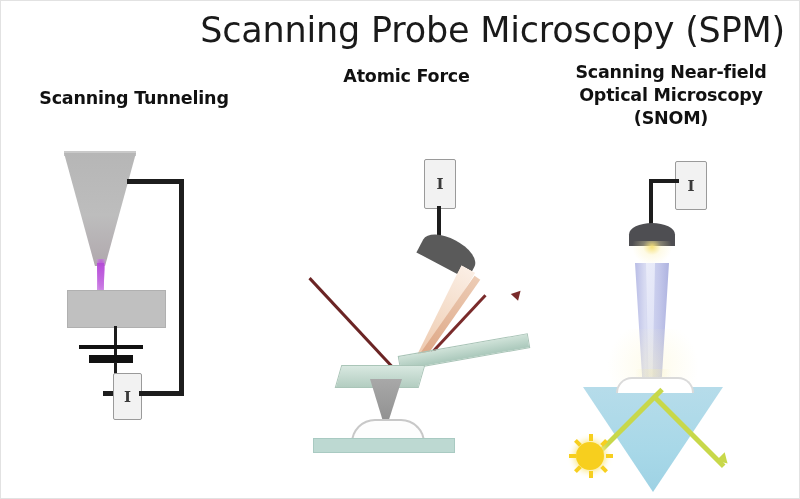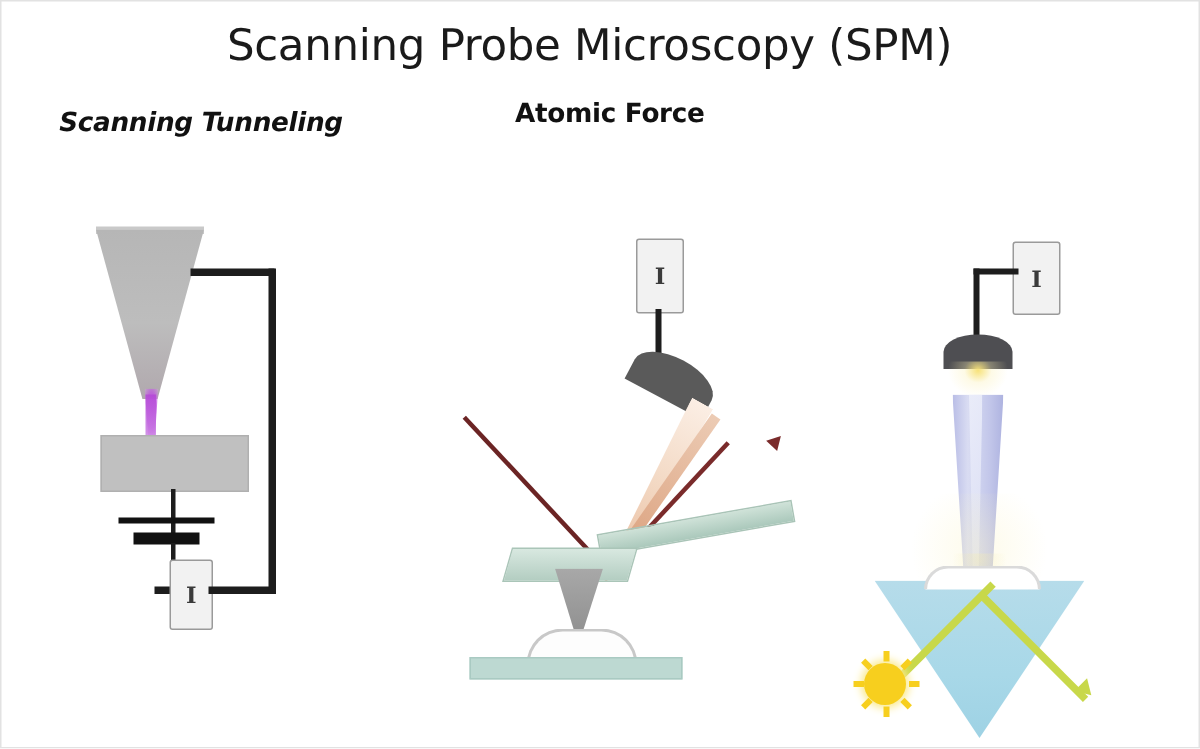--- a/index.html
+++ b/index.html
@@ -2,26 +2,26 @@
 <html><head>
 <meta charset="utf-8">
 <style>
   html,body{margin:0;padding:0;background:#ffffff;}
   body{width:800px;height:499px;overflow:hidden;
        font-family:"DejaVu Sans","Liberation Sans",sans-serif;}
   #canvas{position:relative;width:800px;height:499px;background:#ffffff;
           border:1px solid #e2e2e2;box-sizing:border-box;overflow:hidden;}
 
   
-  #main-title{position:absolute;left:0;top:8px;width:784px;text-align:center;
-      font-size:29px;line-height:42px;color:#1a1a1a;font-weight:400;
+  #main-title{position:absolute;left:0;top:8px;width:784px;text-align:right;
+      font-size:35px;line-height:42px;color:#1a1a1a;font-weight:400;
       letter-spacing:-0.2px;}
   .panel-title{position:absolute;text-align:center;font-size:17.5px;
       line-height:23px;color:#111111;font-weight:700;letter-spacing:-0.2px;}
-  #stm-title{left:8px;top:70px;width:250px;font-style:italic;}
+  #stm-title{left:8px;top:86px;width:250px;}
   #afm-title{left:283px;top:64px;width:245px;}
   #snom-title{left:545px;top:60px;width:250px;}
 
   
   .meter{position:absolute;background:#f2f2f2;border:1.6px solid #9a9a9a;
      border-radius:2px;display:flex;align-items:center;justify-content:center;
      color:#3b3b3b;font-size:15px;font-weight:700;font-family:"DejaVu Serif","Liberation Serif",serif;}
   .wire{position:absolute;background:#1d1d1d;}
 
   
@@ -163,20 +163,25 @@
     <div class="beam" id="afm-beam-ref-mid"></div>
     <div class="beam" id="afm-beam-arrow"></div>
     <div id="afm-arrow-head"></div>
     <div id="afm-cant"></div>
     <div id="afm-cant-base"></div>
     <div id="afm-pyramid"></div>
     <div id="afm-bump"></div>
     <div id="afm-surface"></div>
   </div>
 
+  <div class="panel-title" id="snom-title">
+    <div>Scanning Near-field</div>
+    <div>Optical Microscopy</div>
+    <div>(SNOM)</div>
+  </div>
 
   <div id="snom-panel">
     <div class="meter" id="snom-meter">I</div>
     <div class="wire" id="snom-wire-h"></div>
     <div class="wire" id="snom-wire-v"></div>
     <div id="snom-dome"></div>
     <div id="snom-glow"></div>
     <div id="snom-fiber"></div>
     <div id="snom-fiber-core"></div>
     <div id="snom-spark"></div>

